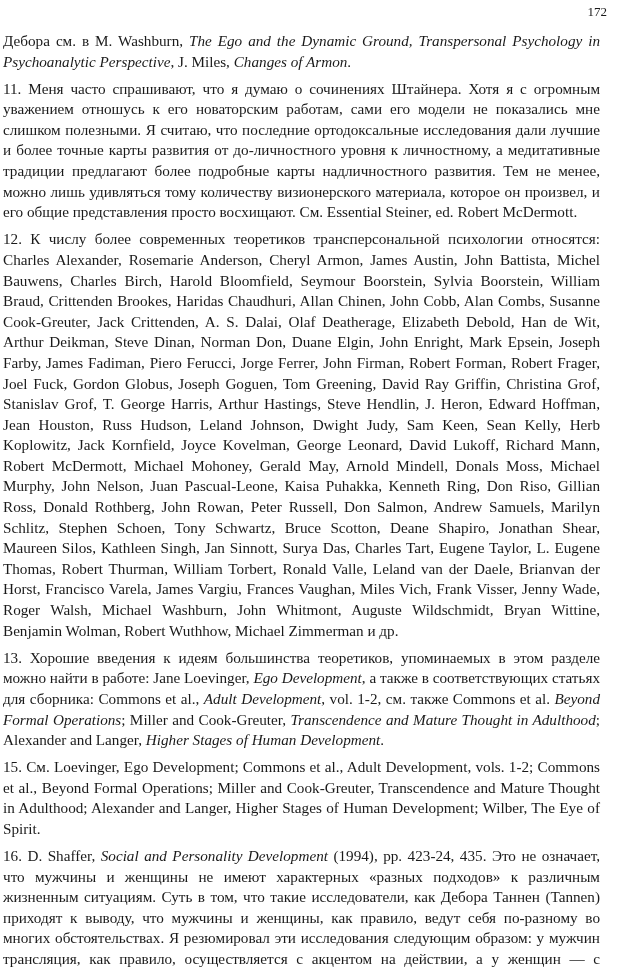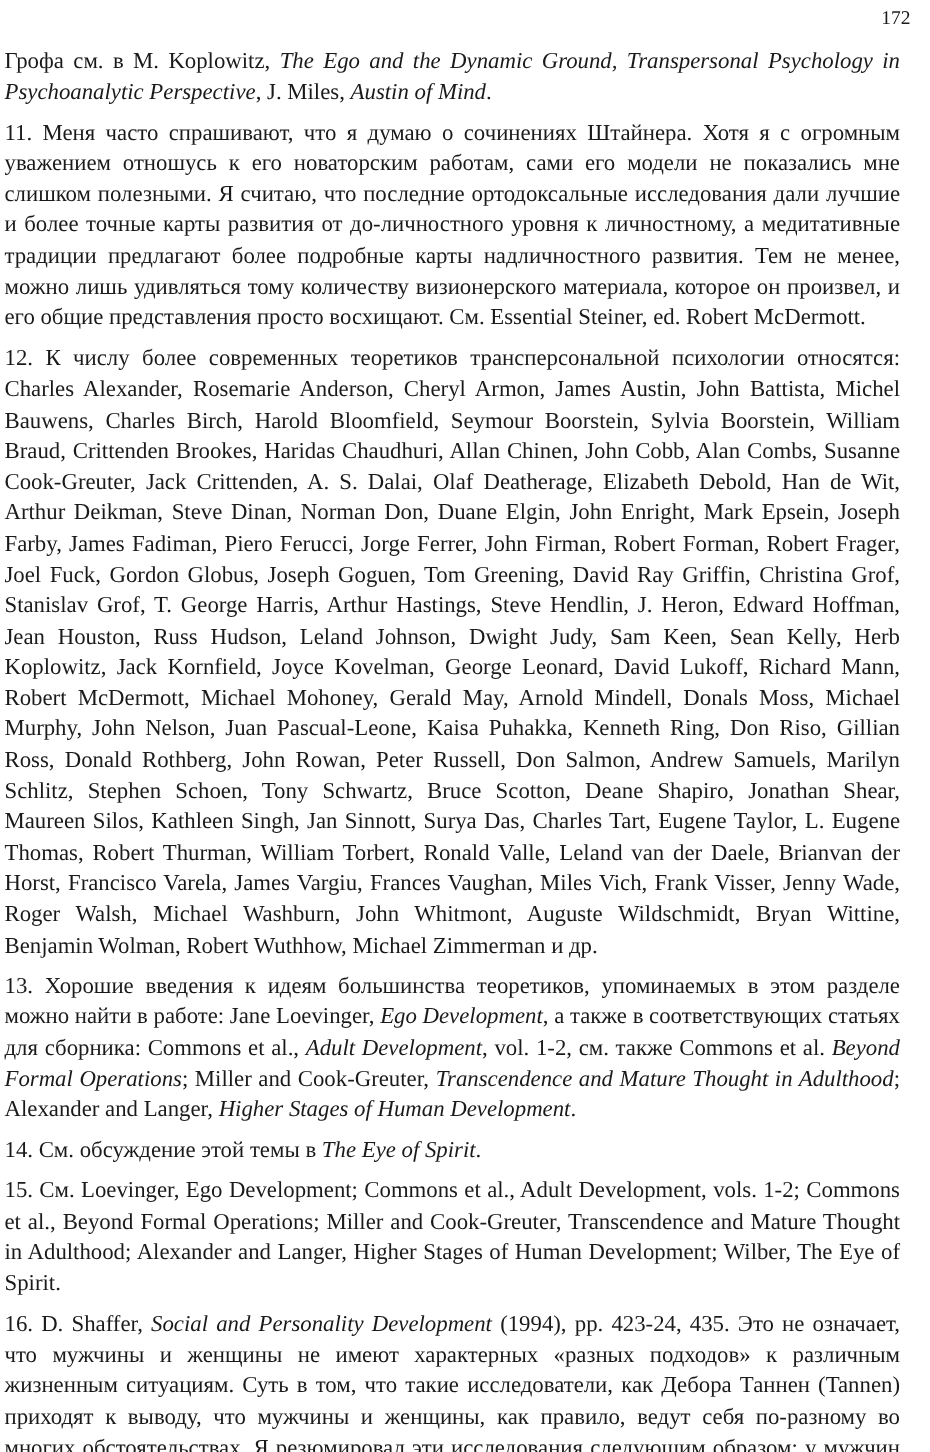--- a/index.html
+++ b/index.html
@@ -9,20 +9,19 @@
   .content { position: absolute; top: 31px; left: 3px; width: 597px; }
   .para { margin: 0 0 6.5px 0; font-size: 15.2px; line-height: 20.6px; text-align: justify; text-align-last: left; }
   .para i { font-style: italic; }
 </style>
 </head>
 <body>
 
 <div class="page-number">172</div>
 
 <div class="content">
-  <p class="para"><span>Грофа см. в M. Koplowitz, </span><i>The Ego and the Dynamic Ground, Transpersonal Psychology in Psychoanalytic Perspective</i><span>, J. Miles, </span><i>Austin of Mind</i><span>.</span></p>
+  <p class="para"><span>Дебора см. в M. Washburn, </span><i>The Ego and the Dynamic Ground, Transpersonal Psychology in Psychoanalytic Perspective</i><span>, J. Miles, </span><i>Changes of Armon</i><span>.</span></p>
   <p class="para"><span>11. Меня часто спрашивают, что я думаю о сочинениях Штайнера. Хотя я с огромным уважением отношусь к его новаторским работам, сами его модели не показались мне слишком полезными. Я считаю, что последние ортодоксальные исследования дали лучшие и более точные карты развития от до-личностного уровня к личностному, а медитативные традиции предлагают более подробные карты надличностного развития. Тем не менее, можно лишь удивляться тому количеству визионерского материала, которое он произвел, и его общие представления просто восхищают. См. Essential Steiner, ed. Robert McDermott.</span></p>
   <p class="para"><span>12. К числу более современных теоретиков трансперсональной психологии относятся: Charles Alexander, Rosemarie Anderson, Cheryl Armon, James Austin, John Battista, Michel Bauwens, Charles Birch, Harold Bloomfield, Seymour Boorstein, Sylvia Boorstein, William Braud, Crittenden Brookes, Haridas Chaudhuri, Allan Chinen, John Cobb, Alan Combs, Susanne Cook-Greuter, Jack Crittenden, A. S. Dalai, Olaf Deatherage, Elizabeth Debold, Han de Wit, Arthur Deikman, Steve Dinan, Norman Don, Duane Elgin, John Enright, Mark Epsein, Joseph Farby, James Fadiman, Piero Ferucci, Jorge Ferrer, John Firman, Robert Forman, Robert Frager, Joel Fuck, Gordon Globus, Joseph Goguen, Tom Greening, David Ray Griffin, Christina Grof, Stanislav Grof, T. George Harris, Arthur Hastings, Steve Hendlin, J. Heron, Edward Hoffman, Jean Houston, Russ Hudson, Leland Johnson, Dwight Judy, Sam Keen, Sean Kelly, Herb Koplowitz, Jack Kornfield, Joyce Kovelman, George Leonard, David Lukoff, Richard Mann, Robert McDermott, Michael Mohoney, Gerald May, Arnold Mindell, Donals Moss, Michael Murphy, John Nelson, Juan Pascual-Leone, Kaisa Puhakka, Kenneth Ring, Don Riso, Gillian Ross, Donald Rothberg, John Rowan, Peter Russell, Don Salmon, Andrew Samuels, Marilyn Schlitz, Stephen Schoen, Tony Schwartz, Bruce Scotton, Deane Shapiro, Jonathan Shear, Maureen Silos, Kathleen Singh, Jan Sinnott, Surya Das, Charles Tart, Eugene Taylor, L. Eugene Thomas, Robert Thurman, William Torbert, Ronald Valle, Leland van der Daele, Brianvan der Horst, Francisco Varela, James Vargiu, Frances Vaughan, Miles Vich, Frank Visser, Jenny Wade, Roger Walsh, Michael Washburn, John Whitmont, Auguste Wildschmidt, Bryan Wittine, Benjamin Wolman, Robert Wuthhow, Michael Zimmerman и др.</span></p>
   <p class="para"><span>13. Хорошие введения к идеям большинства теоретиков, упоминаемых в этом разделе можно найти в работе: Jane Loevinger, </span><i>Ego Development</i><span>, а также в соответствующих статьях для сборника: Commons et al., </span><i>Adult Development</i><span>, vol. 1-2, см. также Commons et al. </span><i>Beyond Formal Operations</i><span>; Miller and Cook-Greuter, </span><i>Transcendence and Mature Thought in Adulthood</i><span>; Alexander and Langer, </span><i>Higher Stages of Human Development</i><span>.</span></p>
-  <p class="para"><span>14. См. обсуждение этой темы в </span><i>The Eye of Spirit</i><span>.</span></p>
   <p class="para"><span>15. См. Loevinger, Ego Development; Commons et al., Adult Development, vols. 1-2; Commons et al., Beyond Formal Operations; Miller and Cook-Greuter, Transcendence and Mature Thought in Adulthood; Alexander and Langer, Higher Stages of Human Development; Wilber, The Eye of Spirit.</span></p>
   <p class="para"><span>16. D. Shaffer, </span><i>Social and Personality Development</i><span> (1994), pp. 423-24, 435. Это не означает, что мужчины и женщины не имеют характерных «разных подходов» к различным жизненным ситуациям. Суть в том, что такие исследователи, как Дебора Таннен (Tannen) приходят к выводу, что мужчины и женщины, как правило, ведут себя по-разному во многих обстоятельствах. Я резюмировал эти исследования следующим образом: у мужчин трансляция, как правило, осуществляется с акцентом на действии, а у женщин — с акцентом на общности; у мужчин трансформация, как правило, происходит с акцентом на Эрос, а у женщин — с акцентом на Агапе (см. </span></p>
 </div>
 
 </body></html>

